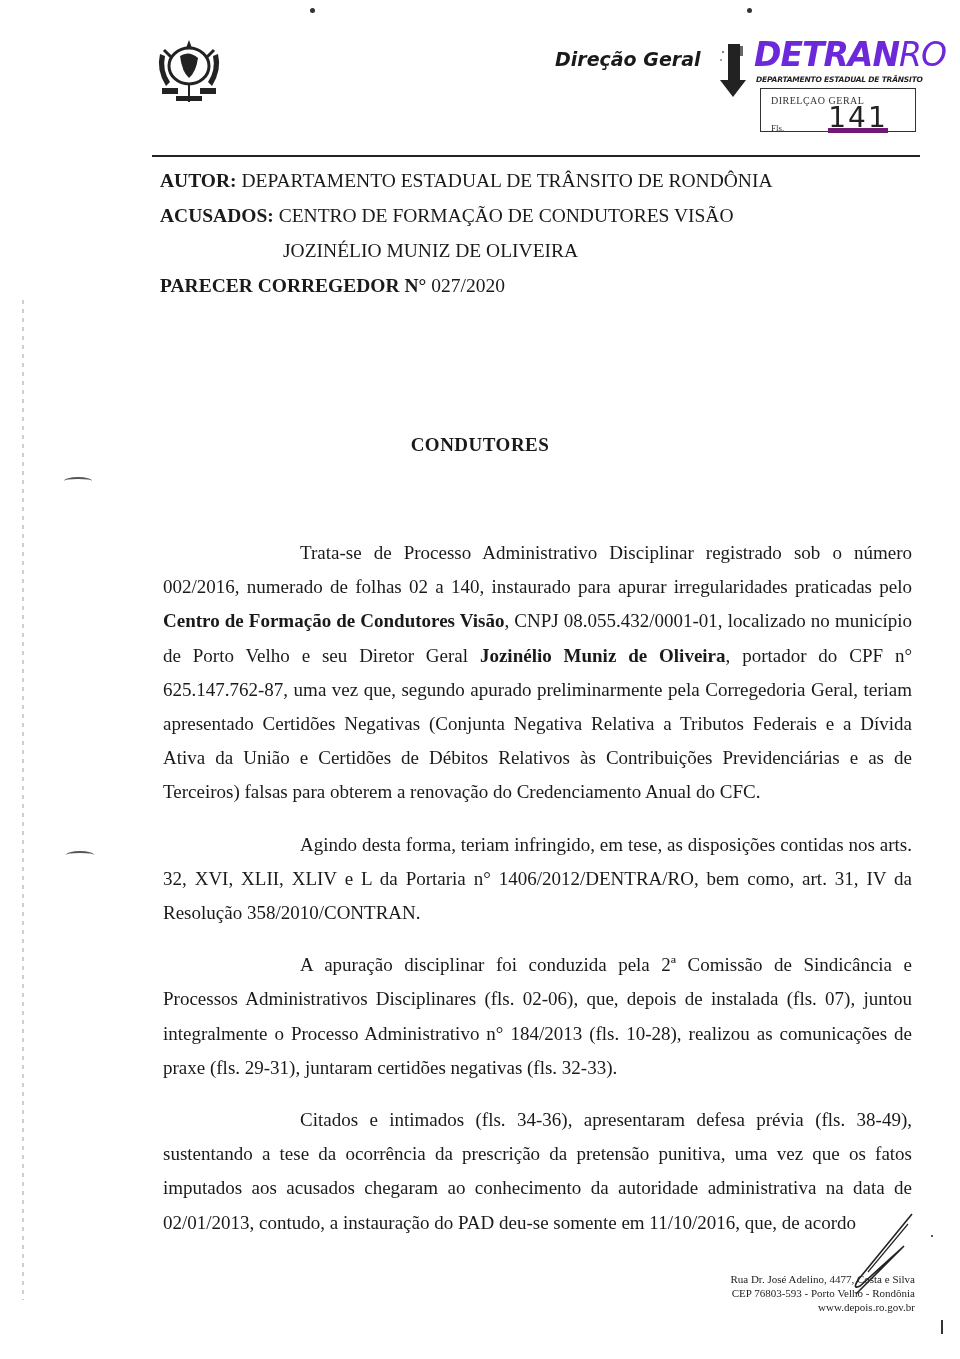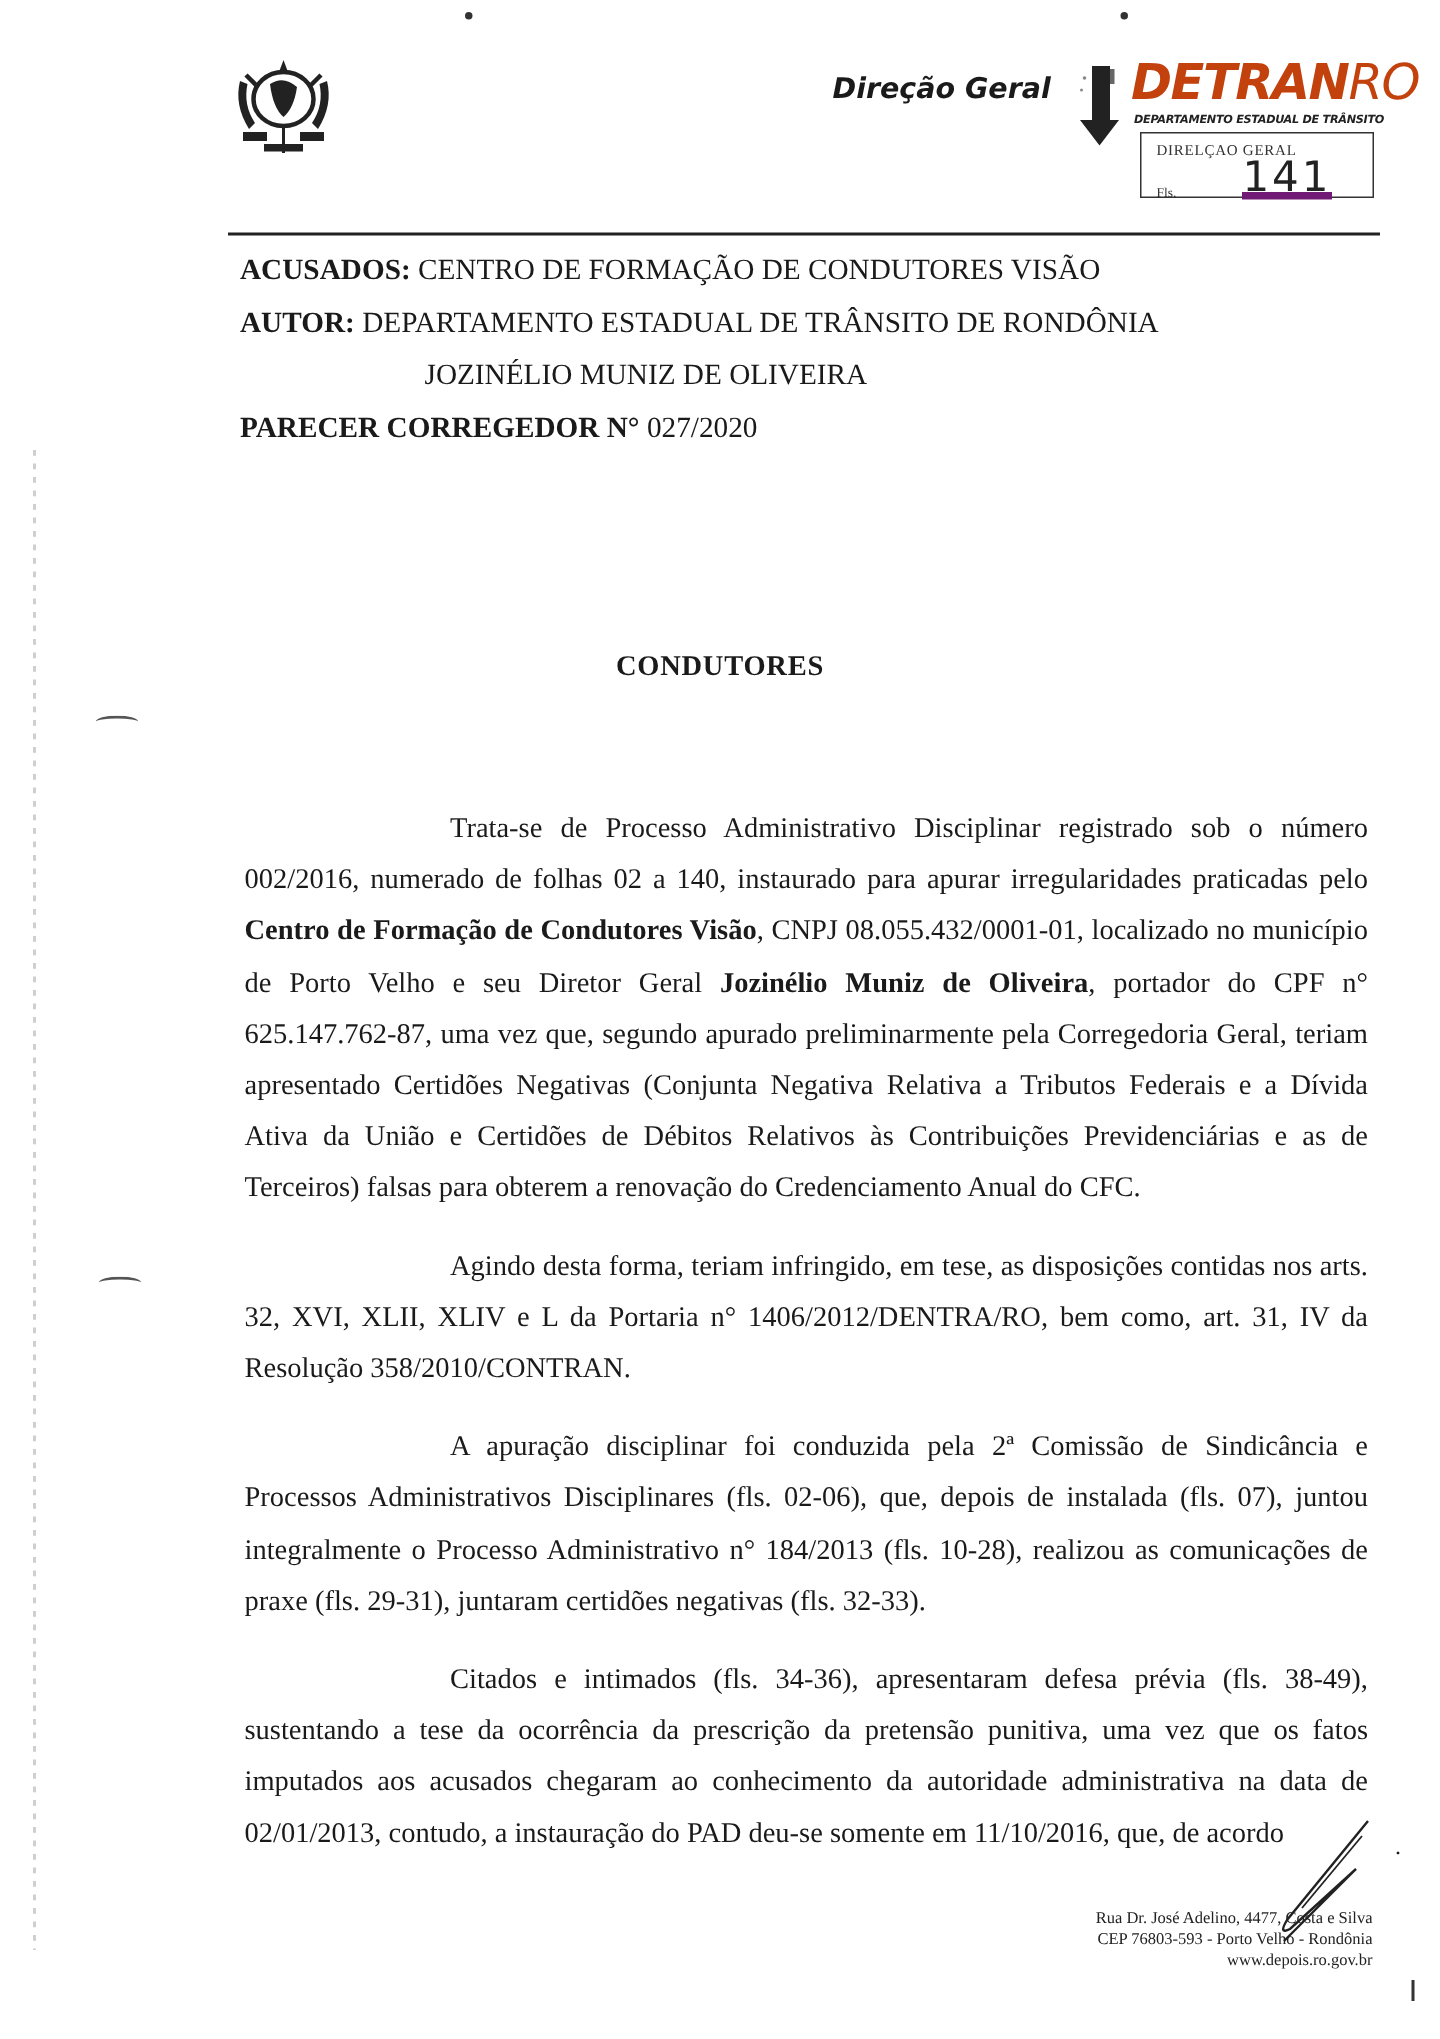--- a/index.html
+++ b/index.html
@@ -19,21 +19,21 @@
     .coat { width: 74px; height: 72px; position: relative; }
     .coat svg { width: 74px; height: 72px; }
     .ro-text { margin-left: 6px; }
     .ro-title { font-family: "DejaVu Sans", sans-serif; font-weight: bold; font-size: 36px; letter-spacing: 1px; color: #151515; line-height: 36px; transform: scaleX(0.82); transform-origin: left; display: block; }
     .ro-sub { font-family: "DejaVu Sans Mono", monospace; font-size: 20px; color: #444; letter-spacing: 1px; line-height: 24px; transform: scaleX(0.86); transform-origin: left; display: block; }
 
     .direcao { position: absolute; left: 555px; top: 48px; font-family: "DejaVu Sans", sans-serif; font-style: italic; font-weight: bold; font-size: 19px; color: #1a1a1a; }
 
     .detran { position: absolute; left: 718px; top: 38px; width: 210px; }
     .detran-arrow { position: absolute; left: 0; top: 2px; width: 30px; height: 58px; }
-    .detran-name { position: absolute; left: 36px; top: 0; font-family: "DejaVu Sans", sans-serif; font-style: italic; font-weight: bold; font-size: 33px; color: #c2410c; letter-spacing: -1px; line-height: 34px; white-space: nowrap; }
+    .detran-name { position: absolute; left: 36px; top: 0; font-family: "DejaVu Sans", sans-serif; font-style: italic; font-weight: bold; font-size: 33px; color: #6d28d9; letter-spacing: -1px; line-height: 34px; white-space: nowrap; }
     .detran-name .ro { font-weight: normal; }
     .detran-dept { position: absolute; left: 38px; top: 37px; font-family: "DejaVu Sans", sans-serif; font-style: italic; font-weight: bold; font-size: 7.5px; color: #222; white-space: nowrap; letter-spacing: -0.2px; }
 
     .stamp { position: absolute; left: 760px; top: 88px; width: 156px; height: 44px; border: 1.5px solid #333; padding: 6px 10px; }
     .stamp-title { font-size: 10px; letter-spacing: 0.5px; color: #333; }
     .stamp-row { display: flex; align-items: flex-end; margin-top: 2px; gap: 38px; }
     .stamp-fls { font-size: 9px; color: #333; margin-right: 6px; }
     .stamp-num { font-family: "DejaVu Sans", sans-serif; font-size: 28px; color: #222; border-bottom: 5px solid #701a75; width: 70px; text-align: center; line-height: 20px; letter-spacing: 2px; }
     .stamp-dots { border-bottom: 1px dotted #777; width: 44px; height: 6px; }
 
@@ -105,22 +105,22 @@
   <div class="stamp-row">
     <span class="stamp-fls">Fls.</span>
     <span class="stamp-num">141</span>
     <span class="stamp-dots"></span>
   </div>
 </div>
 
 <div class="header-rule"></div>
 
 <div class="meta">
+  <div class="line"><b>AUTOR:</b> <span>DEPARTAMENTO ESTADUAL DE TRÂNSITO DE RONDÔNIA</span></div>
   <div class="line"><b>ACUSADOS:</b> <span>CENTRO DE FORMAÇÃO DE CONDUTORES VISÃO</span></div>
-  <div class="line"><b>AUTOR:</b> <span>DEPARTAMENTO ESTADUAL DE TRÂNSITO DE RONDÔNIA</span></div>
   <div class="line indent"><span>JOZINÉLIO MUNIZ DE OLIVEIRA</span></div>
   <div class="line"><b>PARECER CORREGEDOR N°</b> <span>027/2020</span></div>
 </div>
 
 <div class="title">CONDUTORES</div>
 
 <div class="body">
   <p><span>Trata-se de Processo Administrativo Disciplinar registrado sob o número 002/2016, numerado de folhas 02 a 140, instaurado para apurar irregularidades praticadas pelo </span><b>Centro de Formação de Condutores Visão</b><span>, CNPJ 08.055.432/0001-01, localizado no município de Porto Velho e seu Diretor Geral </span><b>Jozinélio Muniz de Oliveira</b><span>, portador do CPF n° 625.147.762-87, uma vez que, segundo apurado preliminarmente pela Corregedoria Geral, teriam apresentado Certidões Negativas (Conjunta Negativa Relativa a Tributos Federais e a Dívida Ativa da União e Certidões de Débitos Relativos às Contribuições Previdenciárias e as de Terceiros) falsas para obterem a renovação do Credenciamento Anual do CFC.</span></p>
   <p>Agindo desta forma, teriam infringido, em tese, as disposições contidas nos arts. 32, XVI, XLII, XLIV e L da Portaria n° 1406/2012/DENTRA/RO, bem como, art. 31, IV da Resolução 358/2010/CONTRAN.</p>
   <p>A apuração disciplinar foi conduzida pela 2ª Comissão de Sindicância e Processos Administrativos Disciplinares (fls. 02-06), que, depois de instalada (fls. 07), juntou integralmente o Processo Administrativo n° 184/2013 (fls. 10-28), realizou as comunicações de praxe (fls. 29-31), juntaram certidões negativas (fls. 32-33).</p>

